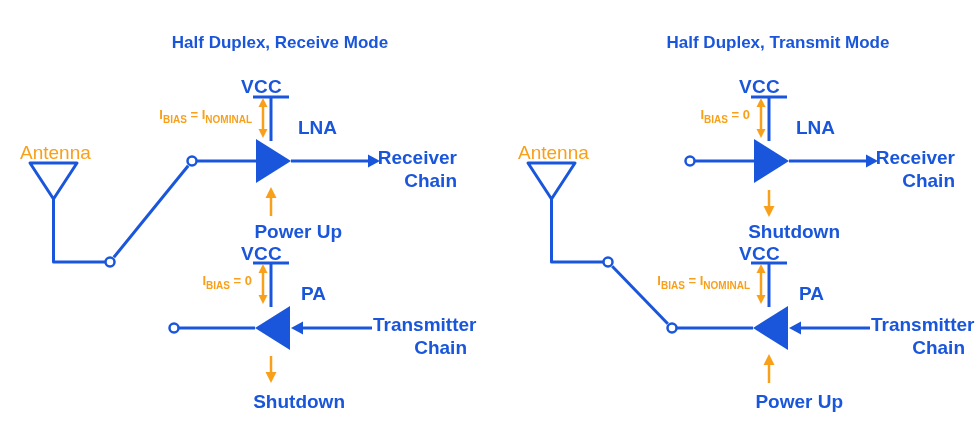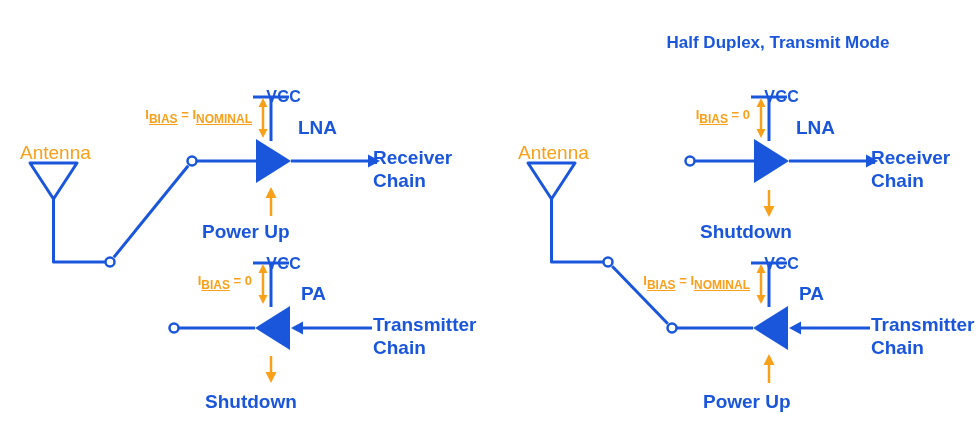--- a/index.html
+++ b/index.html
@@ -15,25 +15,25 @@
 
   .lbl {
     position:absolute;
     color:var(--blue,#1A56DB);
     font-weight:600;
     font-size:19px;
     line-height:1.22;
     white-space:pre-line;
   }
   .title   { font-size:17px; font-weight:700; text-align:center; }
-  .vcc     { font-size:16px; font-weight:700; text-align:right; letter-spacing:.3px;margin-top:12px; }
-  .center  { text-align:left; }
+  .vcc     { font-size:19px; font-weight:700; text-align:left; letter-spacing:.3px; }
+  .center  { text-align:right; }
   .orange  { color:var(--orange,#F9A01B); font-weight:400; }
   .bias    { color:var(--orange,#F9A01B); font-size:13px; font-weight:700; text-align:right; }
-  .bias sub{ font-size:12px;text-decoration:underline; }
+  .bias sub{ font-size:10px; }
 
   .st   { stroke:var(--blue,#1A56DB); stroke-width:3; fill:none; stroke-linejoin:round; }
   .fl   { fill:var(--blue,#1A56DB); stroke:none; }
   .node { fill:#ffffff; stroke:var(--blue,#1A56DB); stroke-width:2.5; }
   .oln  { stroke:var(--orange,#F9A01B); stroke-width:2.5; fill:none; }
   .ofl  { fill:var(--orange,#F9A01B); stroke:none; }
 </style>
 </head>
 <body>
 
@@ -97,20 +97,21 @@
         <polygon points="258.5,273 263,264 267.5,273" class="ofl"></polygon>
         <polygon points="258.5,295 263,304 267.5,295" class="ofl"></polygon>
       </g>
 
       <g>
         <line x1="271" y1="356" x2="271" y2="374" class="oln"></line>
         <polygon points="265.5,372 271,383 276.5,372" class="ofl"></polygon>
       </g>
     </svg>
 
+    <div class="lbl title" style="left:55px; top:33px; width:450px;">Half Duplex, Receive Mode</div>
     <div class="lbl orange" style="left:20px; top:141px;">Antenna</div>
 
     <div class="lbl vcc" style="left:241px; top:75px; width:60px;">VCC</div>
     <div class="lbl bias" style="left:95px; top:107px; width:157px;"><span>I</span><sub>BIAS</sub><span> = I</span><sub>NOMINAL</sub></div>
     <div class="lbl" style="left:298px; top:116px;">LNA</div>
     <div class="lbl center" style="left:373px; top:146px; width:84px;">Receiver Chain</div>
     <div class="lbl center" style="left:202px; top:220px; width:140px;">Power Up</div>
 
     <div class="lbl vcc" style="left:241px; top:242px; width:60px;">VCC</div>
     <div class="lbl bias" style="left:95px; top:273px; width:157px;"><span>I</span><sub>BIAS</sub><span> = 0</span><sub></sub></div>

